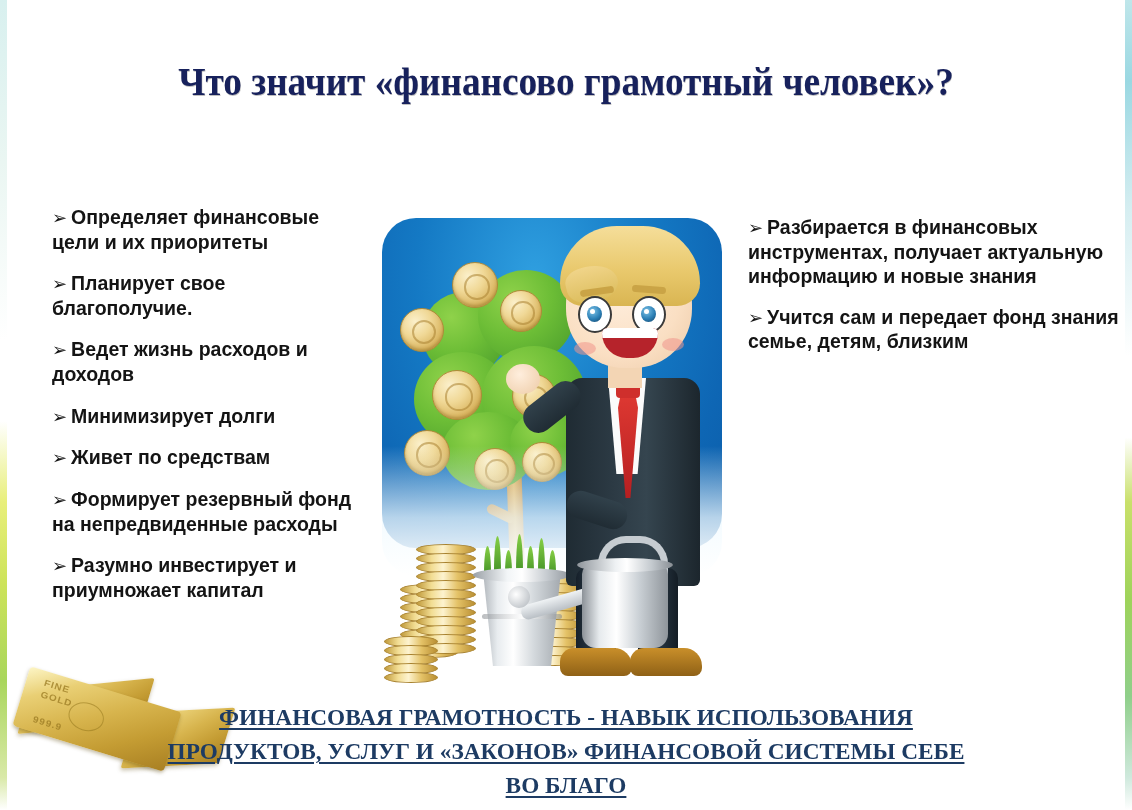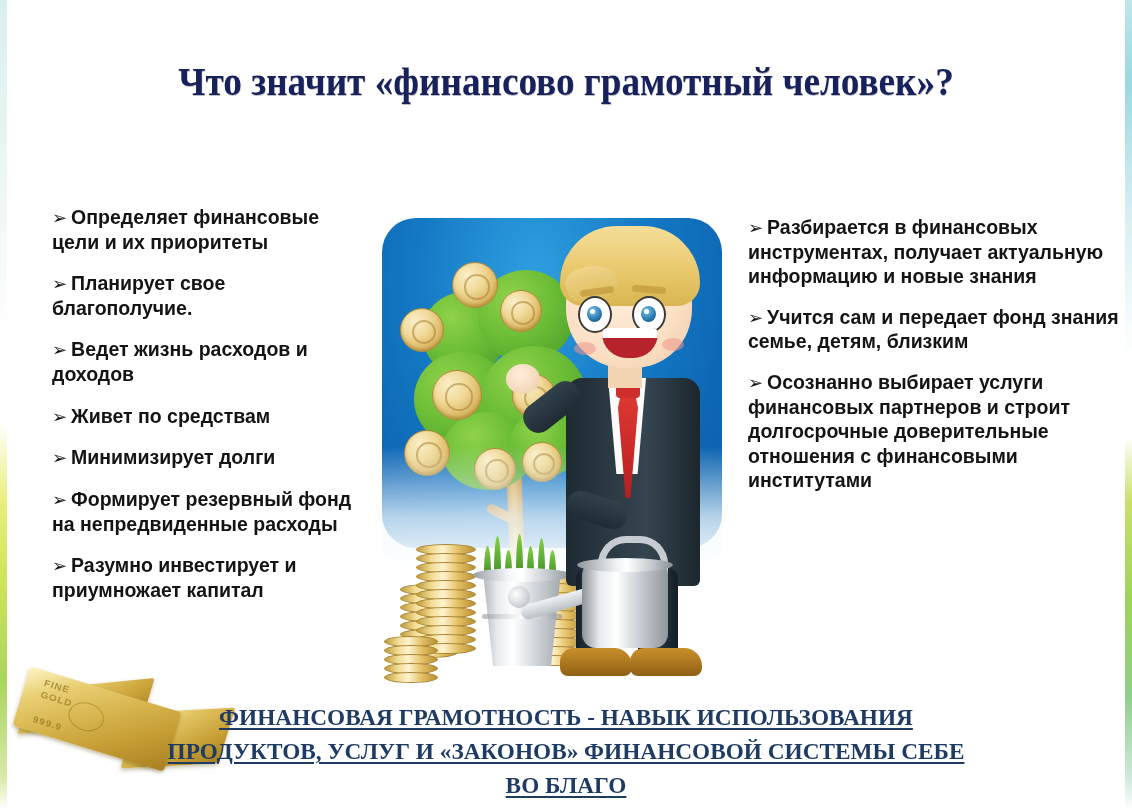--- a/index.html
+++ b/index.html
@@ -380,42 +380,39 @@
     <div class="bullet-item">
       <span class="arrow">➢</span><span class="txt">Определяет финансовые цели и их приоритеты</span>
     </div>
     <div class="bullet-item">
       <span class="arrow">➢</span><span class="txt">Планирует свое благополучие.</span>
     </div>
     <div class="bullet-item">
       <span class="arrow">➢</span><span class="txt">Ведет жизнь расходов и доходов</span>
     </div>
     <div class="bullet-item">
+      <span class="arrow">➢</span><span class="txt">Минимизирует долги</span>
+    </div>
+    <div class="bullet-item">
       <span class="arrow">➢</span><span class="txt">Живет по средствам</span>
     </div>
     <div class="bullet-item">
-      <span class="arrow">➢</span><span class="txt">Минимизирует долги</span>
-    </div>
-    <div class="bullet-item">
       <span class="arrow">➢</span><span class="txt">Формирует резервный фонд на непредвиденные расходы</span>
     </div>
     <div class="bullet-item">
       <span class="arrow">➢</span><span class="txt">Разумно инвестирует и приумножает капитал</span>
     </div>
   </div>
 
   <div id="col-right" class="col">
     <div class="bullet-item">
       <span class="arrow">➢</span><span class="txt">Разбирается в финансовых инструментах, получает актуальную информацию и новые знания</span>
     </div>
     <div class="bullet-item">
       <span class="arrow">➢</span><span class="txt">Учится сам и передает фонд знания семье, детям, близким</span>
-    </div>
-    <div class="bullet-item">
-      <span class="arrow">➢</span><span class="txt">Осознанно выбирает услуги финансовых партнеров и строит долгосрочные доверительные отношения с финансовыми институтами</span>
     </div>
   </div>
 
   <div id="illus">
     <div id="sky"></div>
 
     <div id="trunk"></div>
 
     <div class="leafblob" style="left:52px;top:96px;width:84px;height:84px;"></div>
     <div class="leafblob" style="left:108px;top:74px;width:96px;height:92px;"></div>

